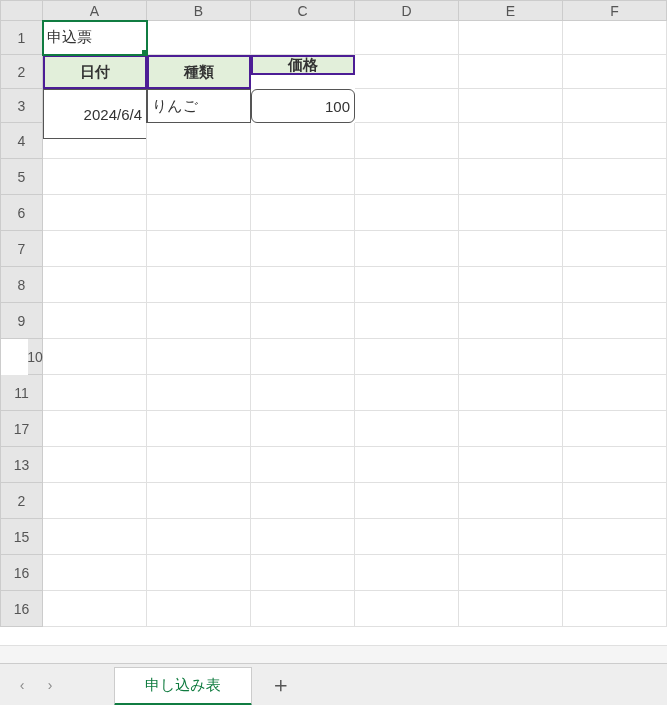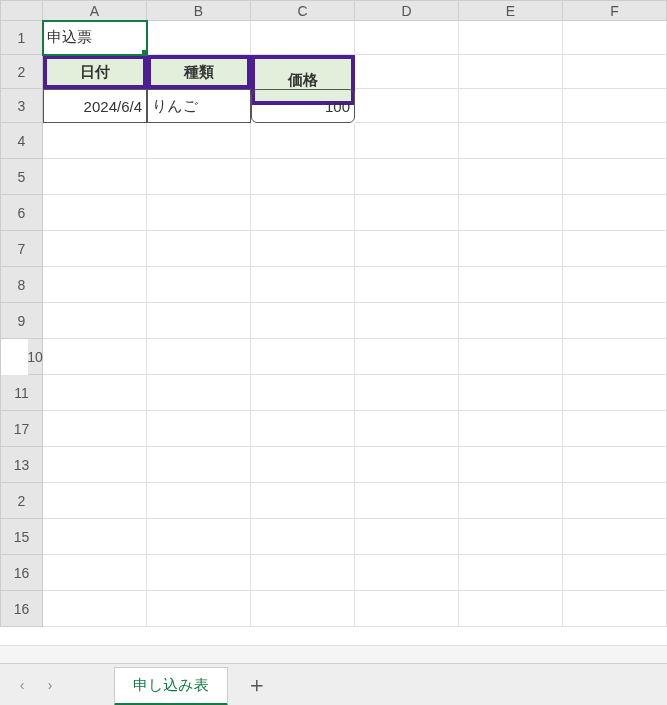--- a/index.html
+++ b/index.html
@@ -59,21 +59,21 @@
       bottom: -3px;
       width: 6px;
       height: 6px;
       background: #107c41;
       border: 1px solid #fff;
     }
     .th-cell {
       background: #e2efda;
       font-weight: bold;
       justify-content: center;
-      border: 4px solid #4c1d95;
+      border: 2px solid #4c1d95;
     }
     .data-cell {
       border: 1px solid #555;
     }
     .align-right { justify-content: flex-end; }
     .align-left { justify-content: flex-start; }
 
     .tabbar {
       position: absolute;
       bottom: 0;
@@ -97,21 +97,21 @@
       font-size: 14px;
       cursor: pointer;
     }
     .tabs {
       display: flex;
       margin-left: 50px;
       align-items: flex-end;
       height: 100%;
     }
     .tab {
-      padding: 8px 18px;
+      padding: 8px 30px;
       font-size: 15px;
       color: #555;
       border: 1px solid transparent;
       cursor: pointer;
       background: #eeeeee;
     }
     .tab.active {
       background: #fff;
       color: #0f7b3f;
       border: 1px solid #ccc;
@@ -154,26 +154,26 @@
     <div class="row-header" style="height: 34px;">1</div>
     <div class="cell align-left selected" style="height: 34px;">申込票</div>
     <div class="cell" style="height: 34px;"></div>
     <div class="cell" style="height: 34px;"></div>
     <div class="cell" style="height: 34px;"></div>
     <div class="cell" style="height: 34px;"></div>
     <div class="cell" style="height: 34px;"></div>
     <div class="row-header" style="height: 34px;">2</div>
     <div class="cell th-cell" style="height: 34px;">日付</div>
     <div class="cell th-cell" style="height: 34px;">種類</div>
-    <div class="cell th-cell" style="height: 50px;">価格</div>
+    <div class="cell th-cell" style="height: 20px;">価格</div>
     <div class="cell" style="height: 34px;"></div>
     <div class="cell" style="height: 34px;"></div>
     <div class="cell" style="height: 34px;"></div>
     <div class="row-header" style="height: 34px;">3</div>
-    <div class="cell data-cell align-right" style="height: 34px; padding-left: 28px;">2024/6/4</div>
+    <div class="cell data-cell align-right" style="height: 50px; padding-left: 28px;">2024/6/4</div>
     <div class="cell data-cell align-left" style="height: 34px;">りんご</div>
     <div class="cell data-cell align-right" style="height: 34px; border-radius: 6px;">100</div>
     <div class="cell" style="height: 34px;"></div>
     <div class="cell" style="height: 34px;"></div>
     <div class="cell" style="height: 34px;"></div>
     <div class="row-header" style="height: 36px;">4</div>
     <div class="cell" style="height: 36px;"></div>
     <div class="cell" style="height: 36px;"></div>
     <div class="cell" style="height: 36px;"></div>
     <div class="cell" style="height: 36px;"></div>

